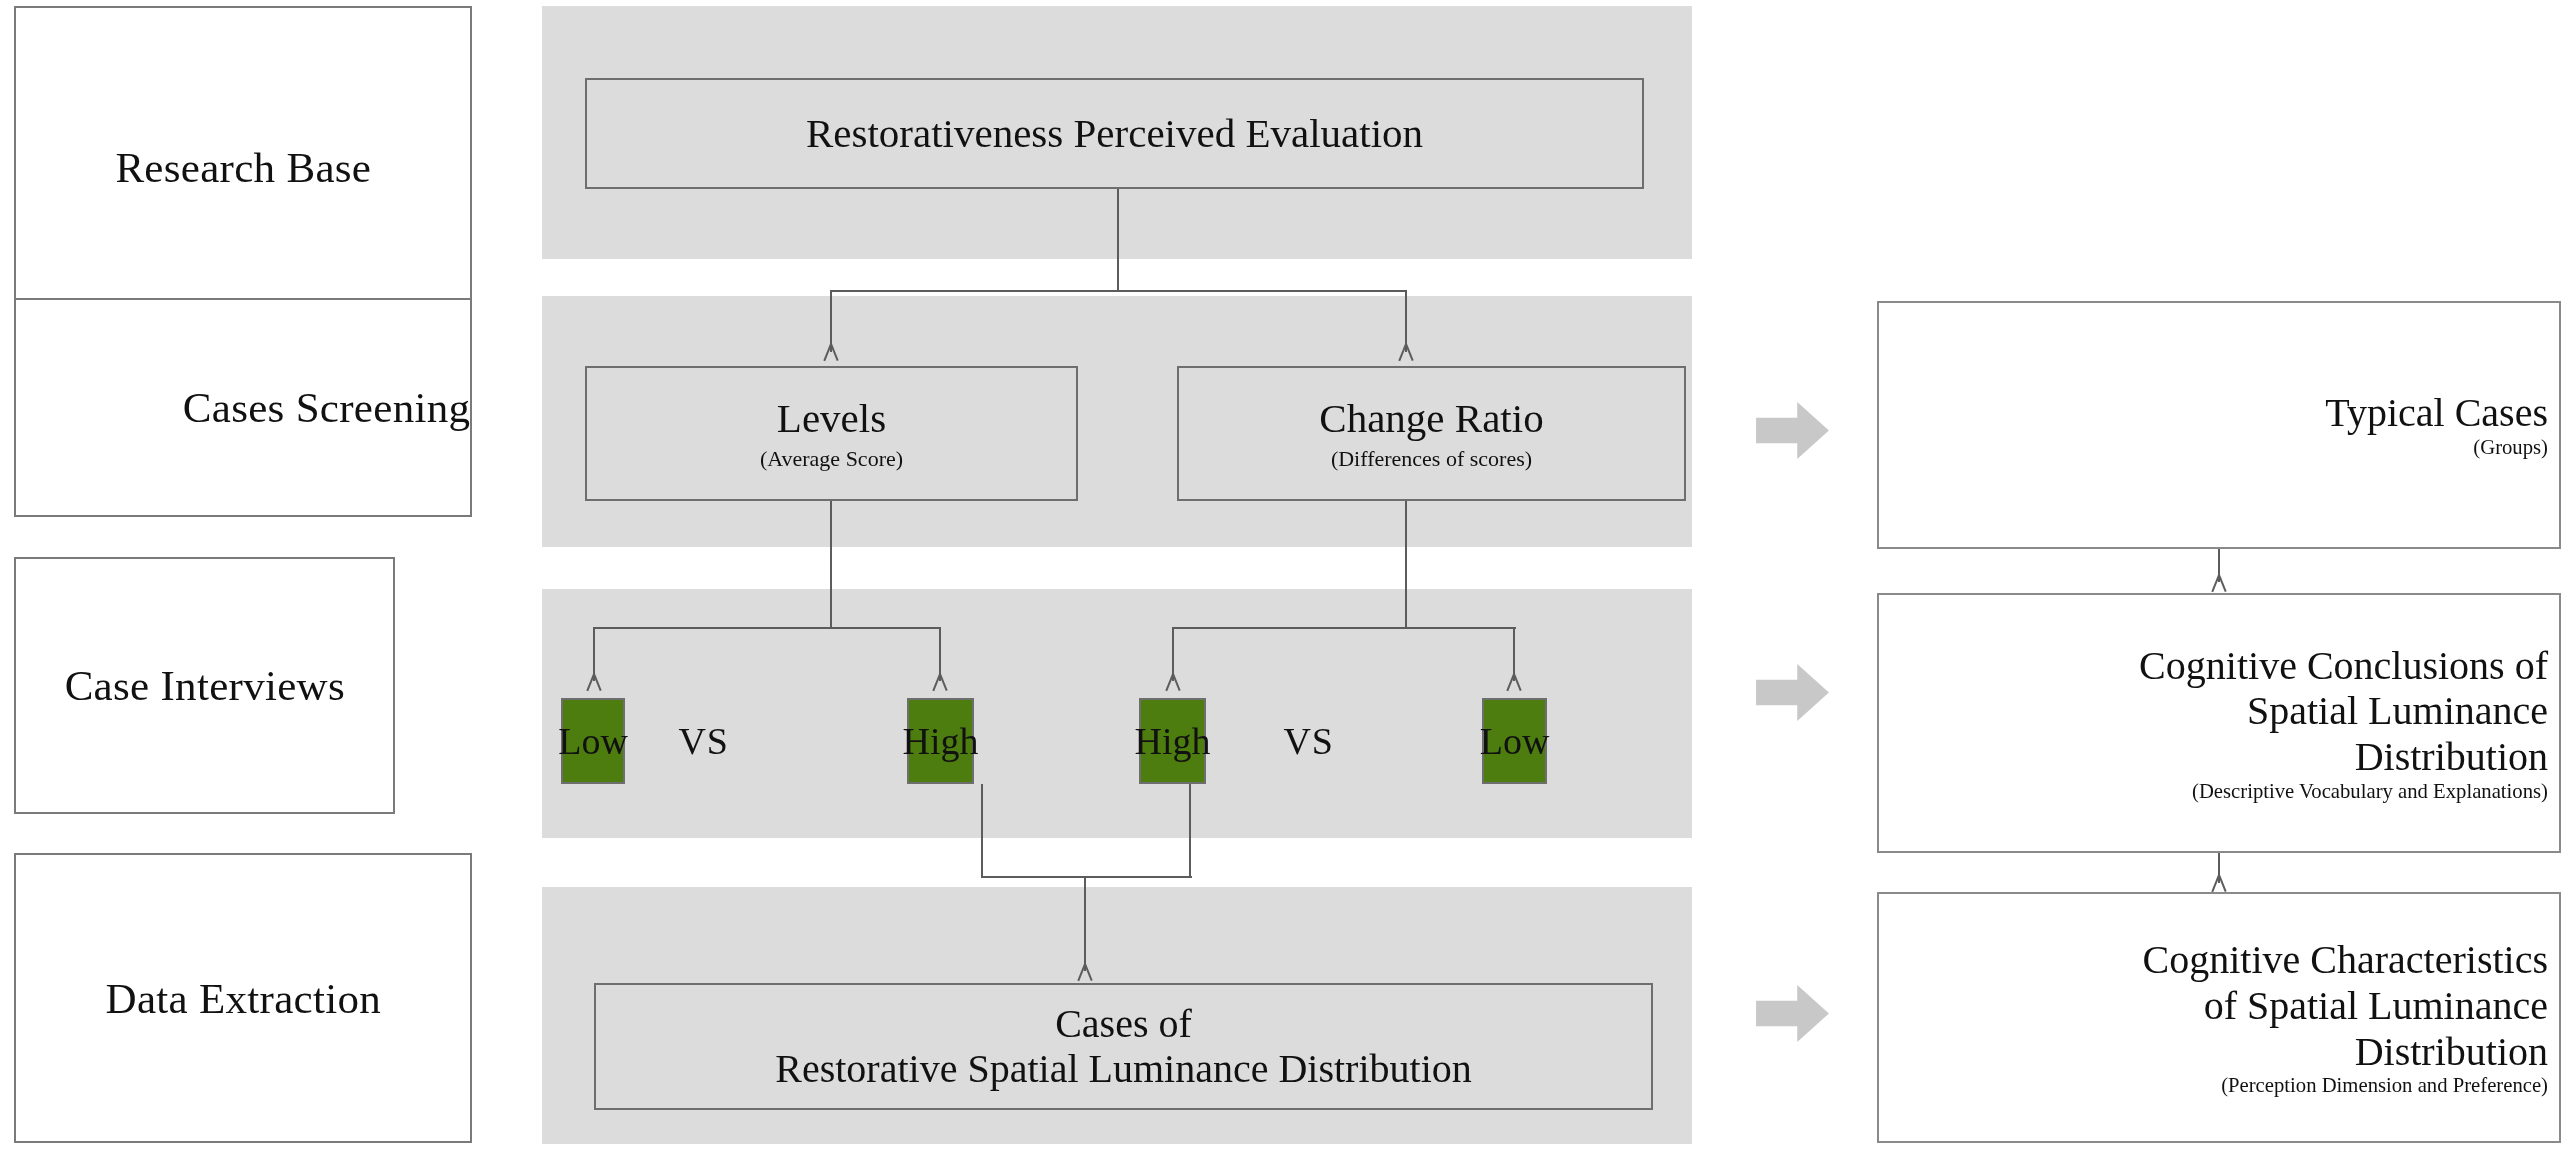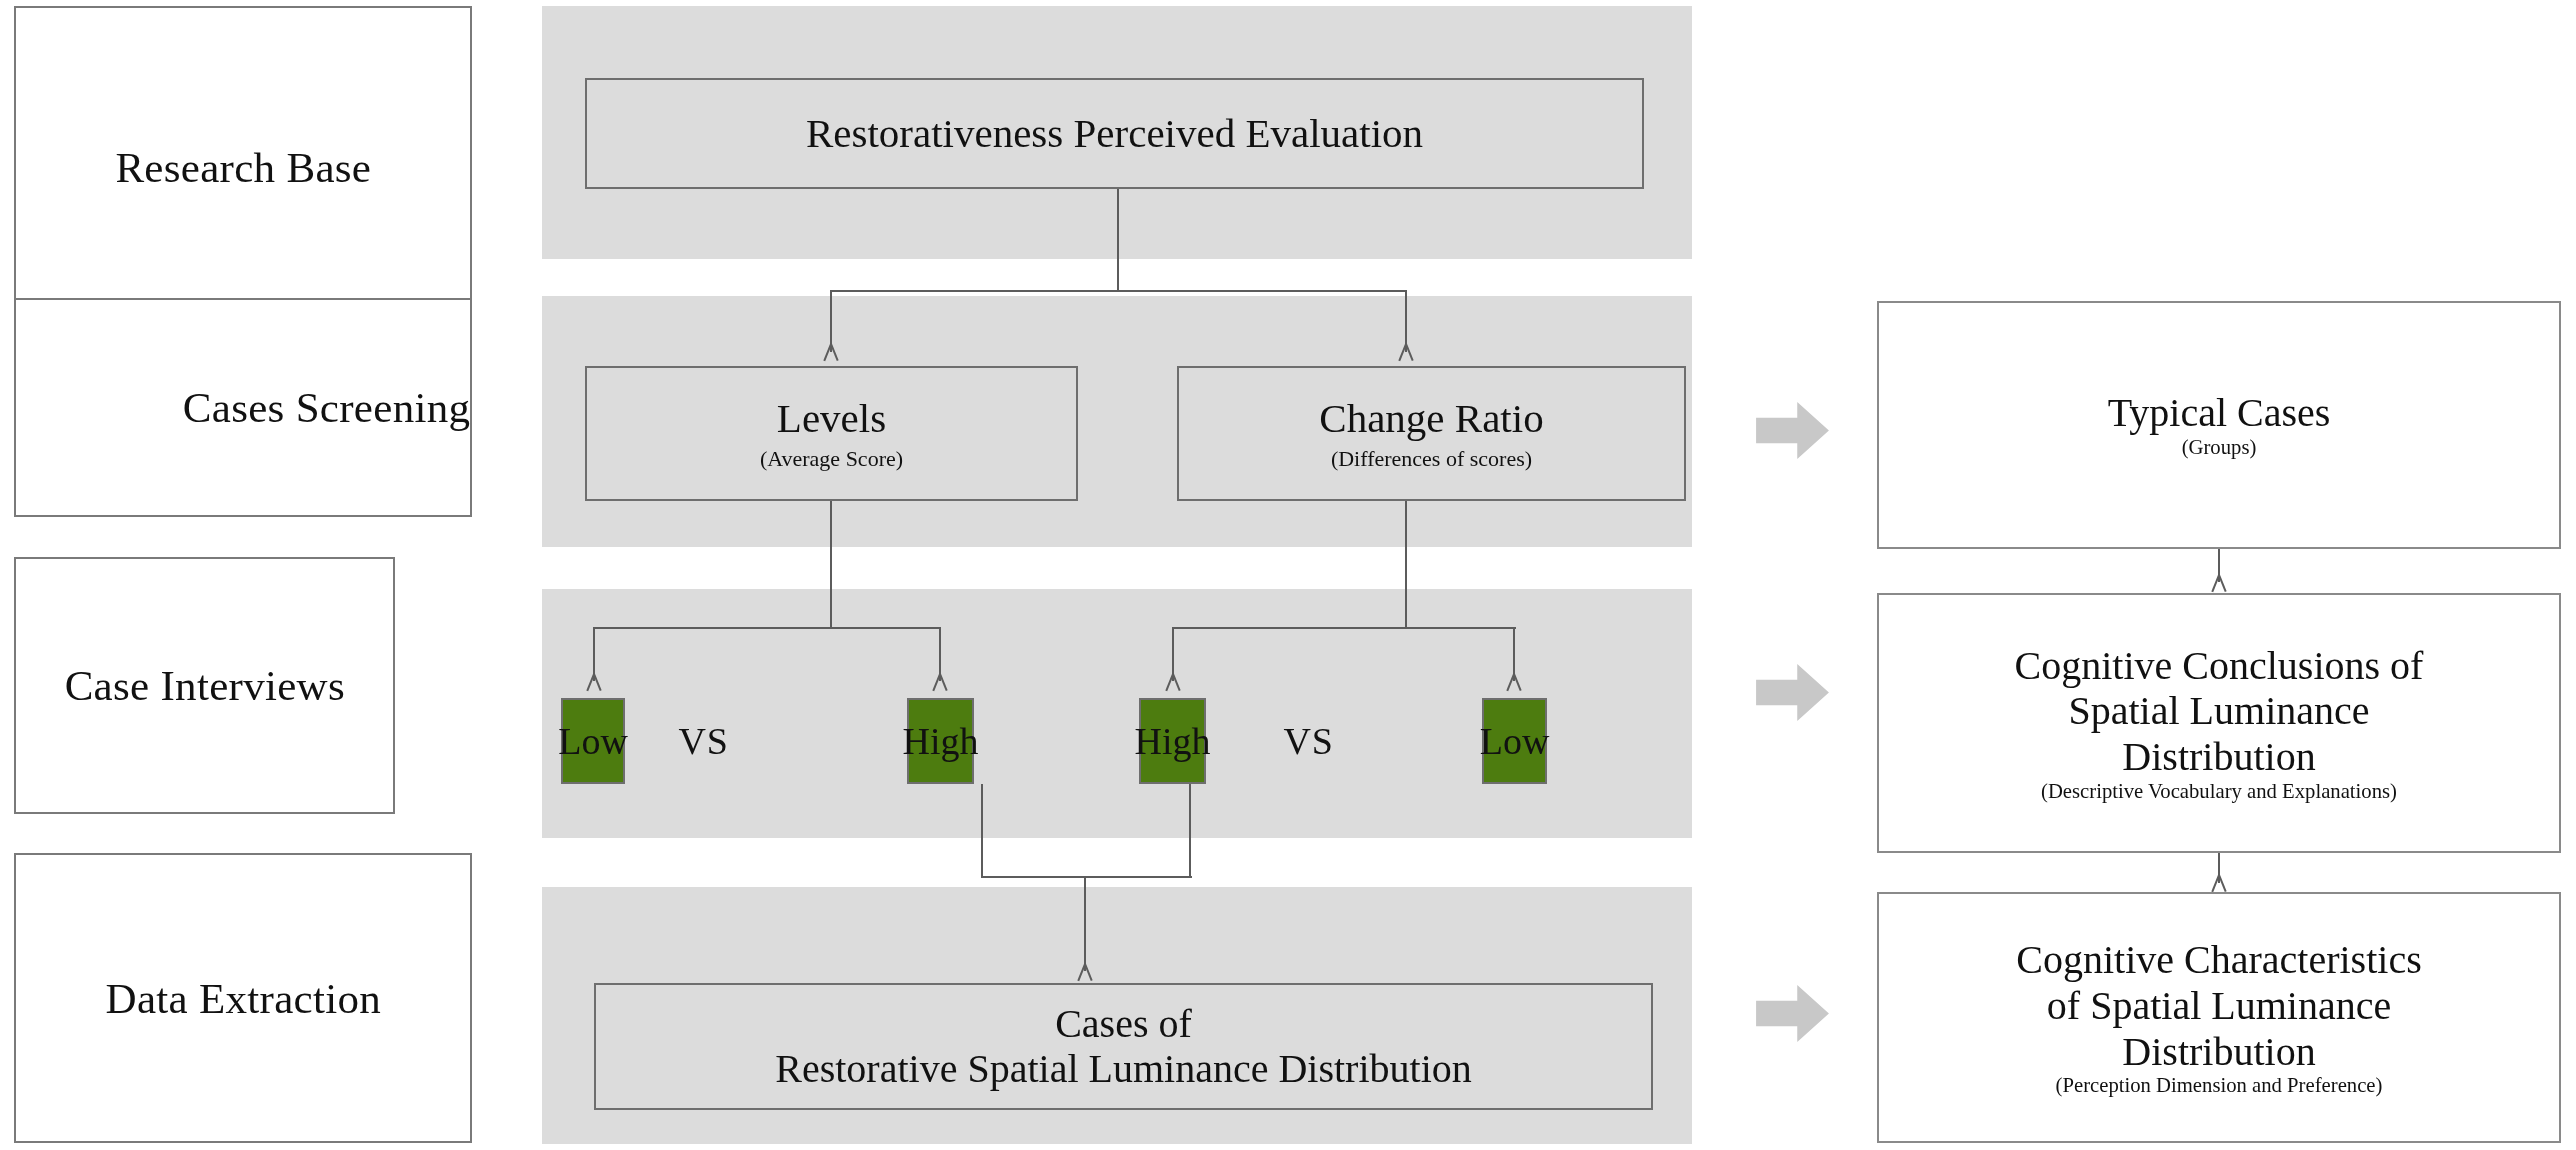--- a/index.html
+++ b/index.html
@@ -44,21 +44,21 @@
   }
   .vs{
     display:flex;align-items:center;justify-content:center;
     font-size:38px;letter-spacing:0.8px;
   }
 
   
   .outcome{
     border:2.4px solid #8a8a8a;background:#ffffff;
     display:flex;flex-direction:column;
-    align-items:center;justify-content:center;
+    align-items:flex-end;justify-content:center;
     text-align:center;line-height:1.14;
     padding:0 11px;
   }
   .outcome .main{font-size:40px;}
   .outcome .sub{font-size:20.7px;}
 
   
   .vline{background:#5c5c5c;width:2.4px;}
   .hline{background:#5c5c5c;height:2.4px;}
   

